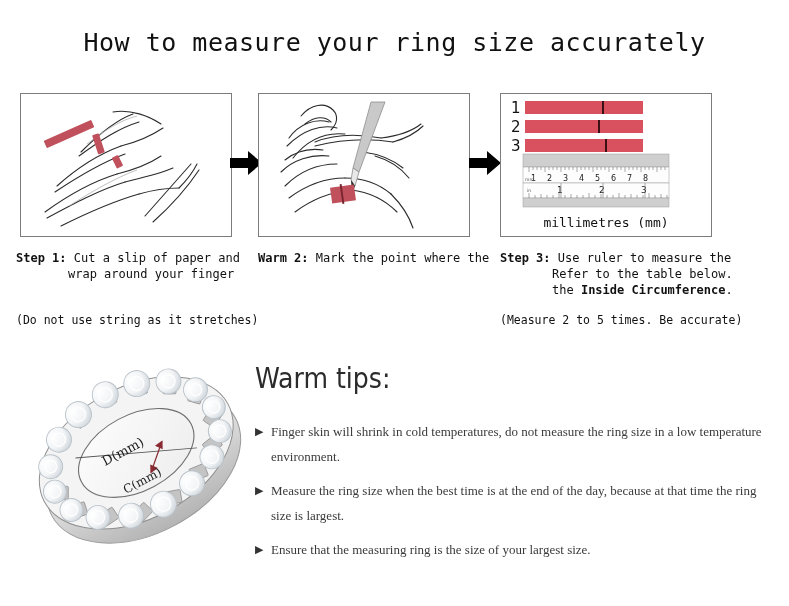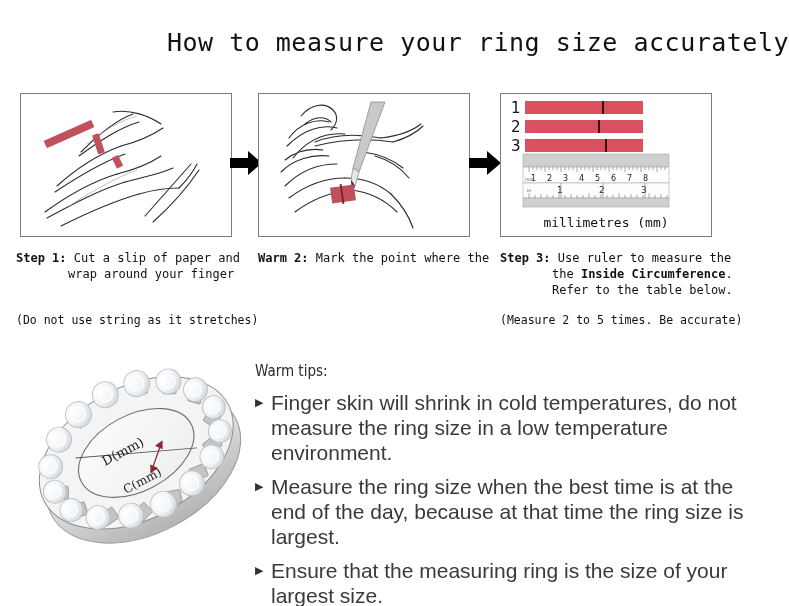--- a/index.html
+++ b/index.html
@@ -1,21 +1,21 @@
 <!DOCTYPE html>
 <html><head>
 <meta charset="utf-8">
 <style>
   html,body{margin:0;padding:0;background:#ffffff;}
   body{width:789px;height:606px;position:relative;overflow:hidden;
        font-family:"DejaVu Sans","Liberation Sans",sans-serif;color:#1a1a1a;}
 
   
   .title{
-    position:absolute;left:0;top:28px;width:789px;text-align:right;
+    position:absolute;left:0;top:28px;width:789px;text-align:center;
     font-family:"DejaVu Sans Mono","Liberation Mono",monospace;
     font-size:25px;letter-spacing:.5px;color:#111;white-space:nowrap;
   }
 
   
   .panel{position:absolute;top:93px;width:210px;height:142px;
          border:1px solid #7c7c7c;background:#fff;overflow:hidden;}
   #panel1{left:20px;}
   #panel2{left:258px;}
   #panel3{left:500px;}
@@ -41,25 +41,25 @@
   #note1{left:16px;top:313px;text-align:right;}
   #note3{left:500px;top:313px;}
 
   
   .ring-wrap{position:absolute;left:22px;top:348px;width:236px;height:224px;}
   .ring-wrap svg{display:block;width:100%;height:100%;}
 
   
   .tips{position:absolute;left:255px;top:362px;width:510px;}
   .tips-head{font-family:"DejaVu Sans Condensed","DejaVu Sans","Liberation Sans",sans-serif;
-             font-size:15px;color:#2b2b2b;letter-spacing:0px;margin-bottom:10px;}
+             font-size:28px;color:#2b2b2b;letter-spacing:0px;margin-bottom:24px;}
   .tip{display:flex;align-items:flex-start;margin-bottom:9px;}
   .tip .bullet{flex:0 0 auto;width:16px;color:#333;font-size:11px;line-height:25px;}
-  .tip .txt{font-family:Liberation Sans, sans-serif;
-            font-size:21px;line-height:25px;color:#3a3a3a;font-weight:300;}
+  .tip .txt{font-family:Liberation Serif, serif;
+            font-size:13px;line-height:25px;color:#3a3a3a;font-weight:300;}
 </style>
 </head>
 <body>
 
 <div class="title">How to measure your ring size accurately</div>
 
 <div class="panel" id="panel1">
   <svg viewBox="0 0 210 142">
     <g fill="none" stroke="#2b2b2b" stroke-width="1.1" stroke-linecap="round">
       <path d="M92 18 C110 15 128 22 140 30"></path>
@@ -203,22 +203,22 @@
   <div class="l2">wrap around your finger</div>
 </div>
 <div class="note" id="note1">(Do not use string as it stretches)</div>
 
 <div class="cap" id="cap2">
   <div><b>Warm 2:</b><span> Mark the point where the</span></div>
 </div>
 
 <div class="cap cap3" id="cap3">
   <div><b>Step 3:</b><span> Use ruler to measure the</span></div>
+  <div class="l2">Refer to the table below.</div>
   <div class="l2"><span>the </span><b>Inside Circumference</b><span>.</span></div>
-  <div class="l2">Refer to the table below.</div>
 </div>
 <div class="note" id="note3">(Measure 2 to 5 times. Be accurate)</div>
 
 <div class="ring-wrap">
   <svg viewBox="0 0 236 224">
     <defs>
       <linearGradient id="bandg" x1="0" y1="0" x2="0" y2="1">
         <stop offset="0" stop-color="#ffffff"></stop>
         <stop offset="0.5" stop-color="#dcdcdc"></stop>
         <stop offset="1" stop-color="#b4b4b4"></stop>

